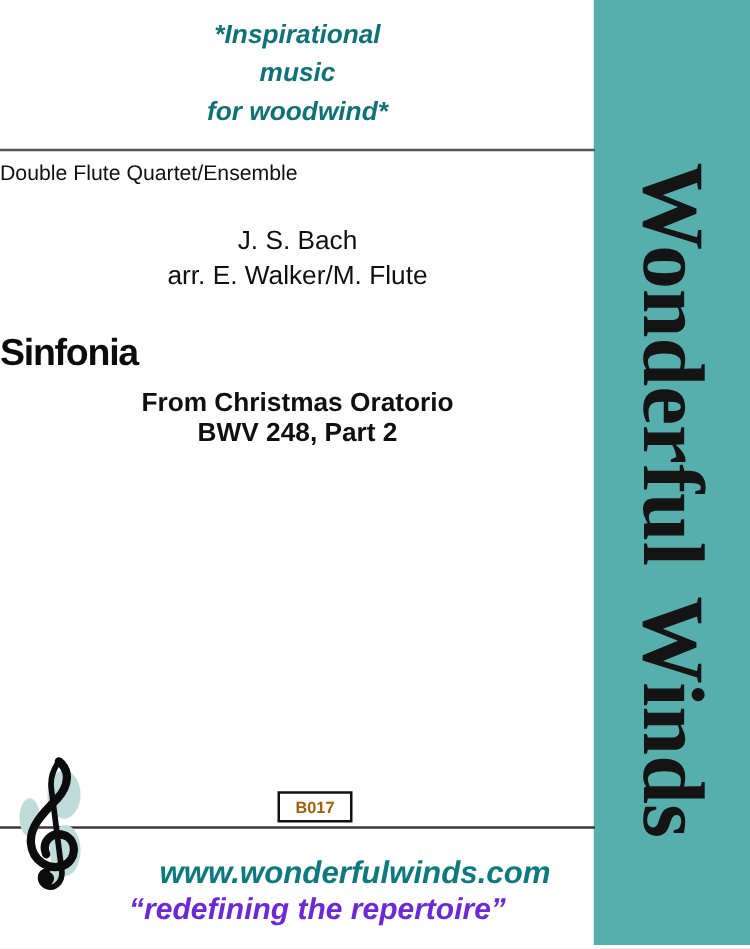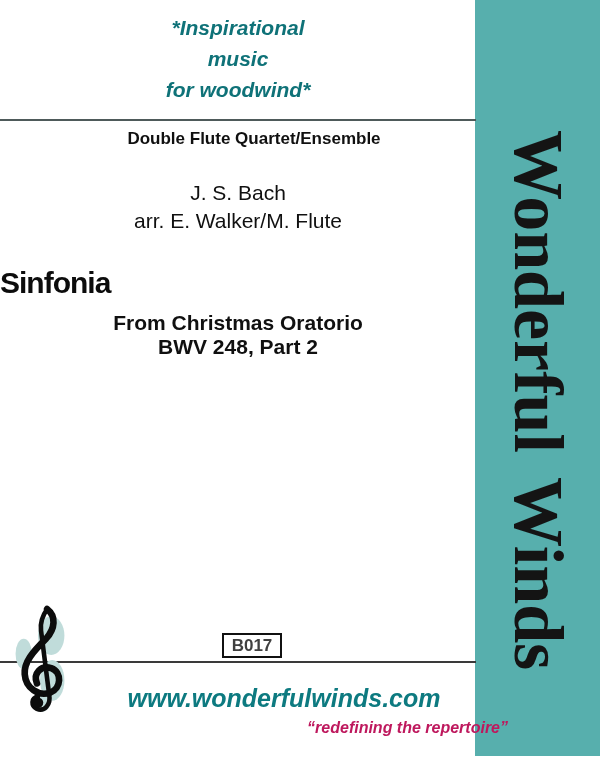--- a/index.html
+++ b/index.html
@@ -22,22 +22,22 @@
   .tagline {
     position:absolute; top:12px; left:0; width:476px; text-align:center;
     color:#0f7278; font-weight:700; font-style:italic;
     font-size:21px; line-height:31px;
   }
   .divider-top {
     position:absolute; top:119px; left:0; width:476px; height:2px;
     background:#4e5a5a;
   }
   .ensemble {
-    position:absolute; top:129px; left:16px; width:476px; text-align:center;
-    font-weight:700; font-size:17px; line-height:20px; color:#101010;
+    position:absolute; top:129px; left:0; width:476px; 
+    font-weight:400; font-size:17px; line-height:20px; color:#101010;
   }
   .composer-block {
     position:absolute; top:179px; left:0; width:476px; text-align:center;
     font-weight:400; font-size:21px; line-height:28px; color:#101010;
   }
   .title {
     position:absolute; top:261px; left:0; width:476px; text-align:left;
     font-weight:700; font-size:30px; line-height:44px; letter-spacing:-1px;
     color:#0c0c0c;
   }
@@ -45,35 +45,35 @@
     position:absolute; top:311px; left:0; width:476px; text-align:center;
     font-weight:700; font-size:21px; line-height:24px; color:#101010;
   }
   
   .clef {
     position:absolute; left:10px; top:603px; width:60px; height:112px; z-index:3;
   }
   .catalog {
     position:absolute; left:222px; top:633px; width:60px; height:25px;
     border:2px solid #111; box-sizing:border-box; background:#fff;
-    text-align:center; font-weight:700; font-size:17px; line-height:21px;
-    color:#404040; z-index:2;
+    text-align:center; font-weight:700; font-size:13px; line-height:21px;
+    color:#a16207; z-index:2;
   }
   .divider-bottom {
     position:absolute; top:661px; left:0; width:476px; height:2px;
     background:#3a3a3a; z-index:1;
   }
   .url {
     position:absolute; top:686px; left:0; width:504px; text-align:center;
     color:#0d7a80; font-weight:700; font-style:italic; font-size:25px;
     line-height:25px; z-index:2; text-decoration:none; display:block;padding-left:32px;
   }
   .quote {
-    position:absolute; top:715px; left:0; width:508px; text-align:right;
-    color:#be185d; font-weight:700; font-style:italic; font-size:16px;
+    position:absolute; top:715px; left:0; width:508px; text-align:center;
+    color:#6d28d9; font-weight:700; font-style:italic; font-size:24px;
     line-height:26px;
   }
 </style>
 </head>
 <body>
 
 <div class="page">
 
   <div class="band">
     <div class="band-text">Wonderful Winds</div>

